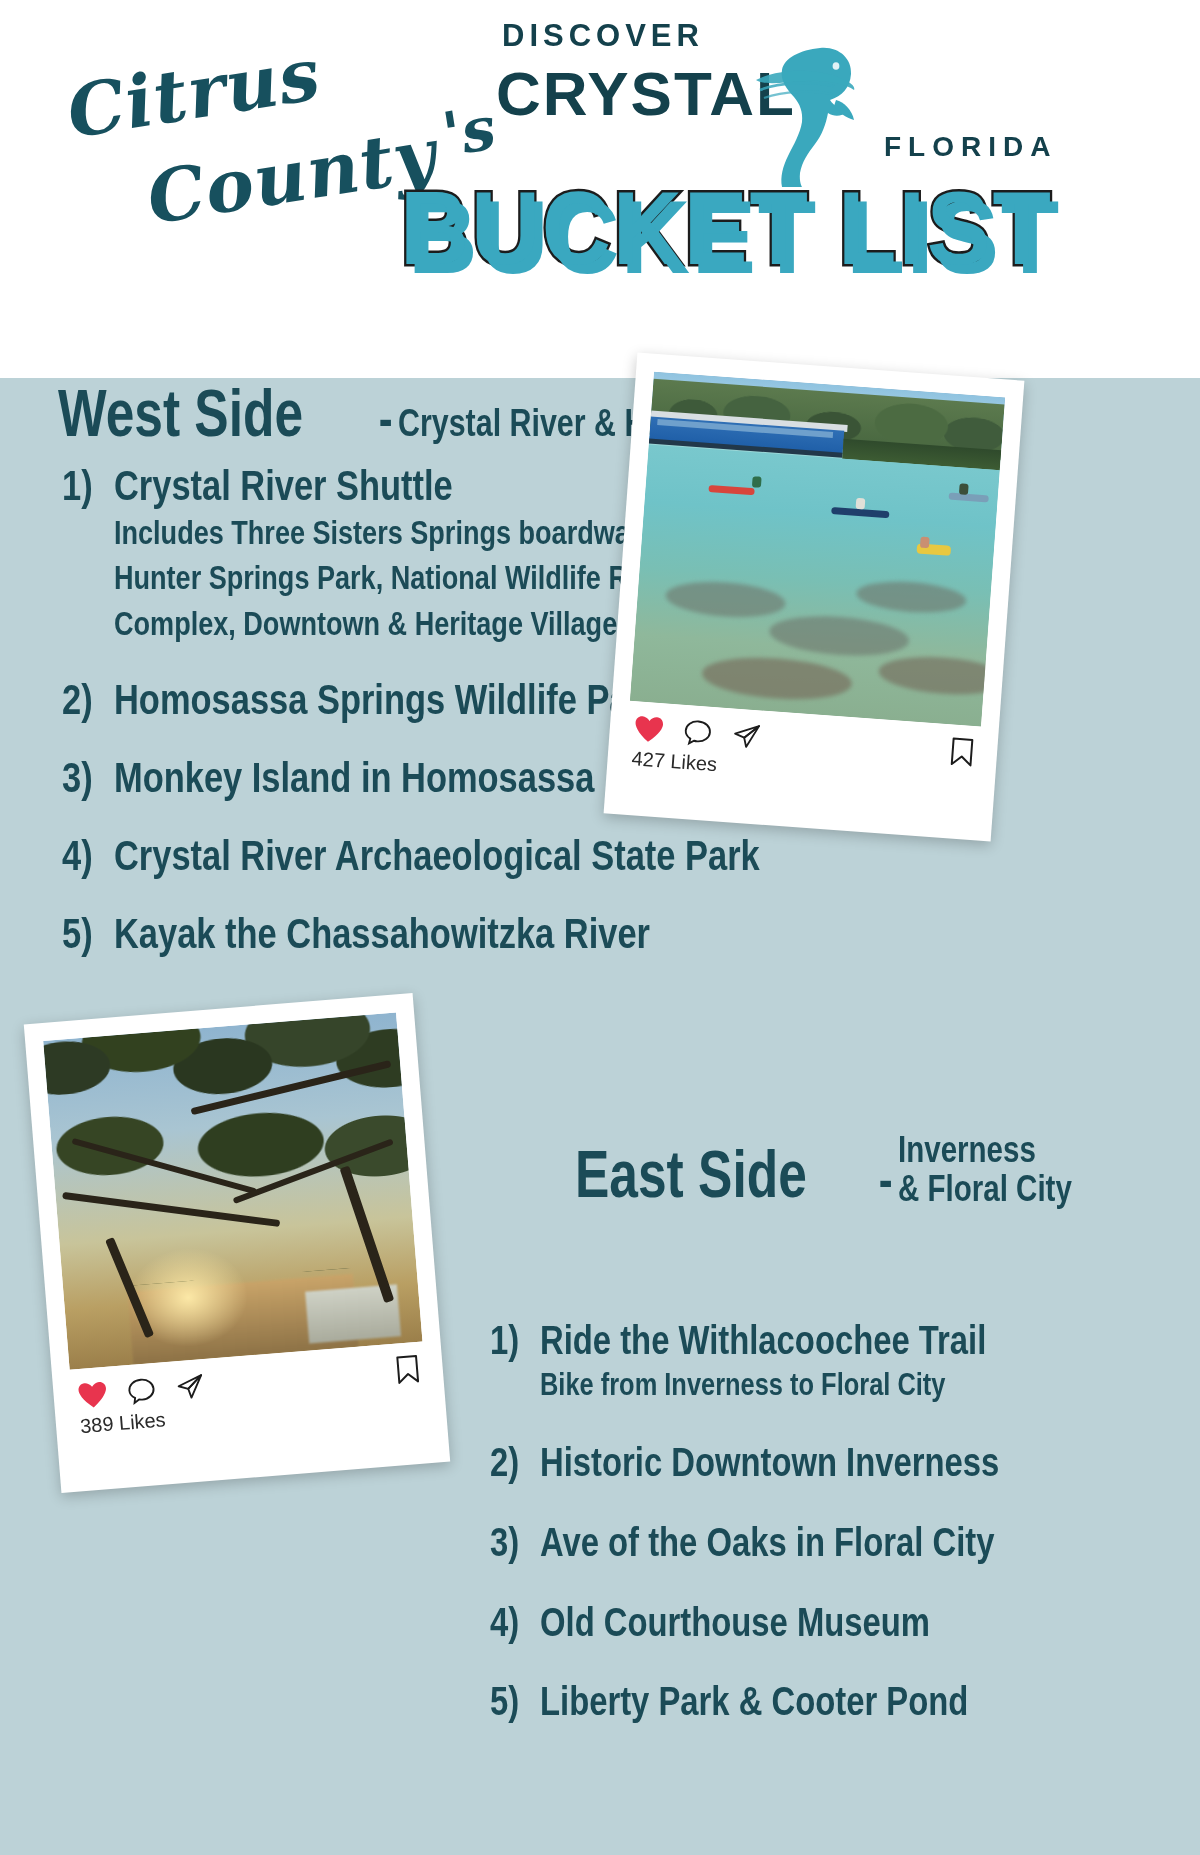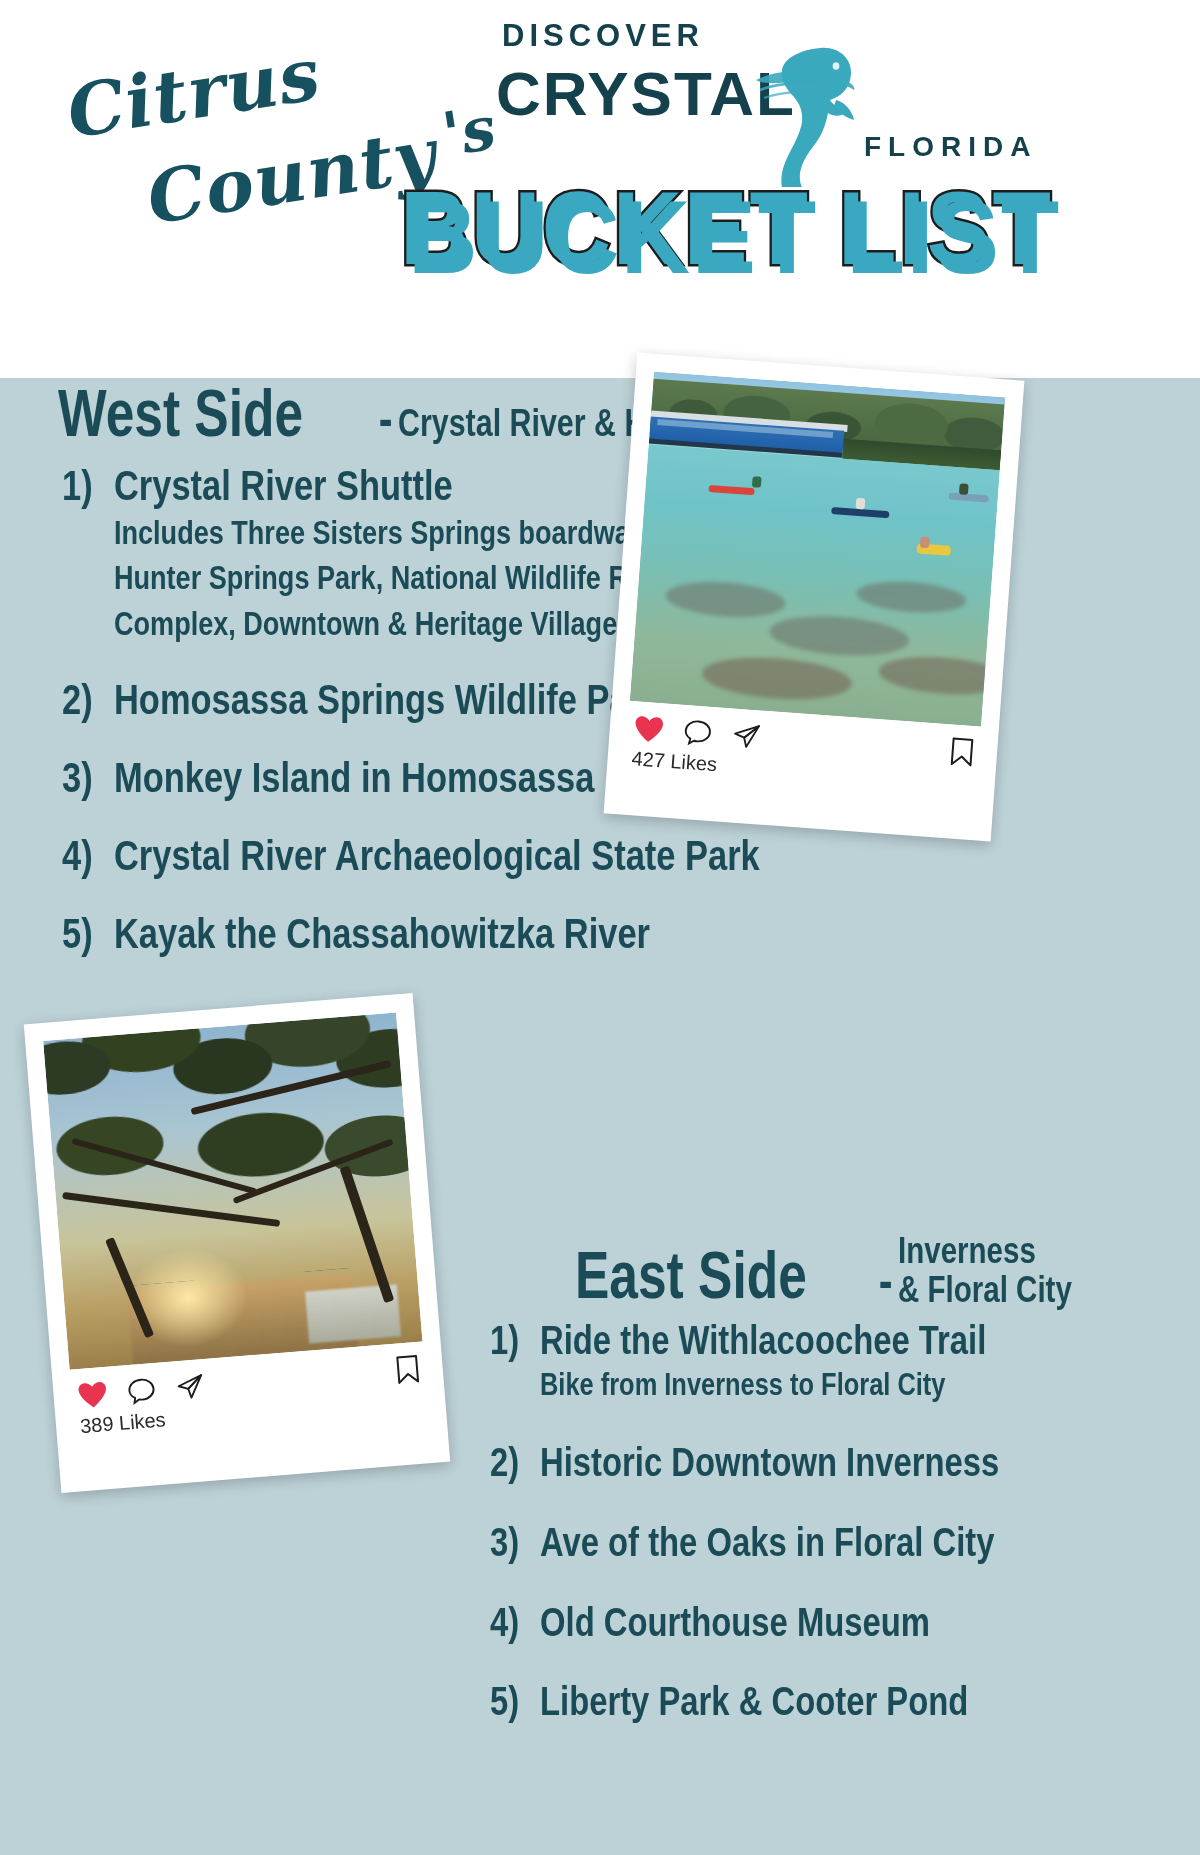--- a/index.html
+++ b/index.html
@@ -58,21 +58,21 @@
     position:absolute;left:4px;top:45px;
     font-size:62px;font-weight:700;letter-spacing:2px;color:#14414c;
     font-family:"Liberation Sans",sans-serif;line-height:1;
   }
   .logo-river{
     position:absolute;left:352px;top:45px;
     font-size:62px;font-weight:700;letter-spacing:2px;color:#14414c;
     font-family:"Liberation Sans",sans-serif;line-height:1;
   }
   .logo-florida{
-    position:absolute;left:372px;top:113px;
+    position:absolute;left:392px;top:113px;
     font-size:28px;font-weight:700;letter-spacing:7px;color:#14414c;
     font-family:"Liberation Sans",sans-serif;
   }
   .manatee{
     position:absolute;left:258px;top:22px;width:110px;height:150px;
   }
 
   
   .bucket{
     position:absolute;left:400px;top:176px;
@@ -109,21 +109,21 @@
   .sec-head .dash{
     font-size:52px;font-weight:700;display:inline-block;
     transform:scaleX(0.8);vertical-align:baseline;
   }
   .sec-head .sub{
     font-size:38px;font-weight:600;display:inline-block;
     transform:scaleX(0.8);transform-origin:left bottom;vertical-align:baseline;
   }
 
   #west-head{left:58px;top:380px;}
-  #east-head{left:575px;top:1232px;}
+  #east-head{left:575px;top:1131px;}
   .sub-two{
     display:inline-block;vertical-align:bottom;
     font-size:36px;font-weight:600;line-height:1.08;
     transform:scaleX(0.82);transform-origin:left bottom;
     color:#1b4b57;text-align:left;
   }
 
   
   .list{position:absolute;}
   .li{position:relative;margin-bottom:6px;}

